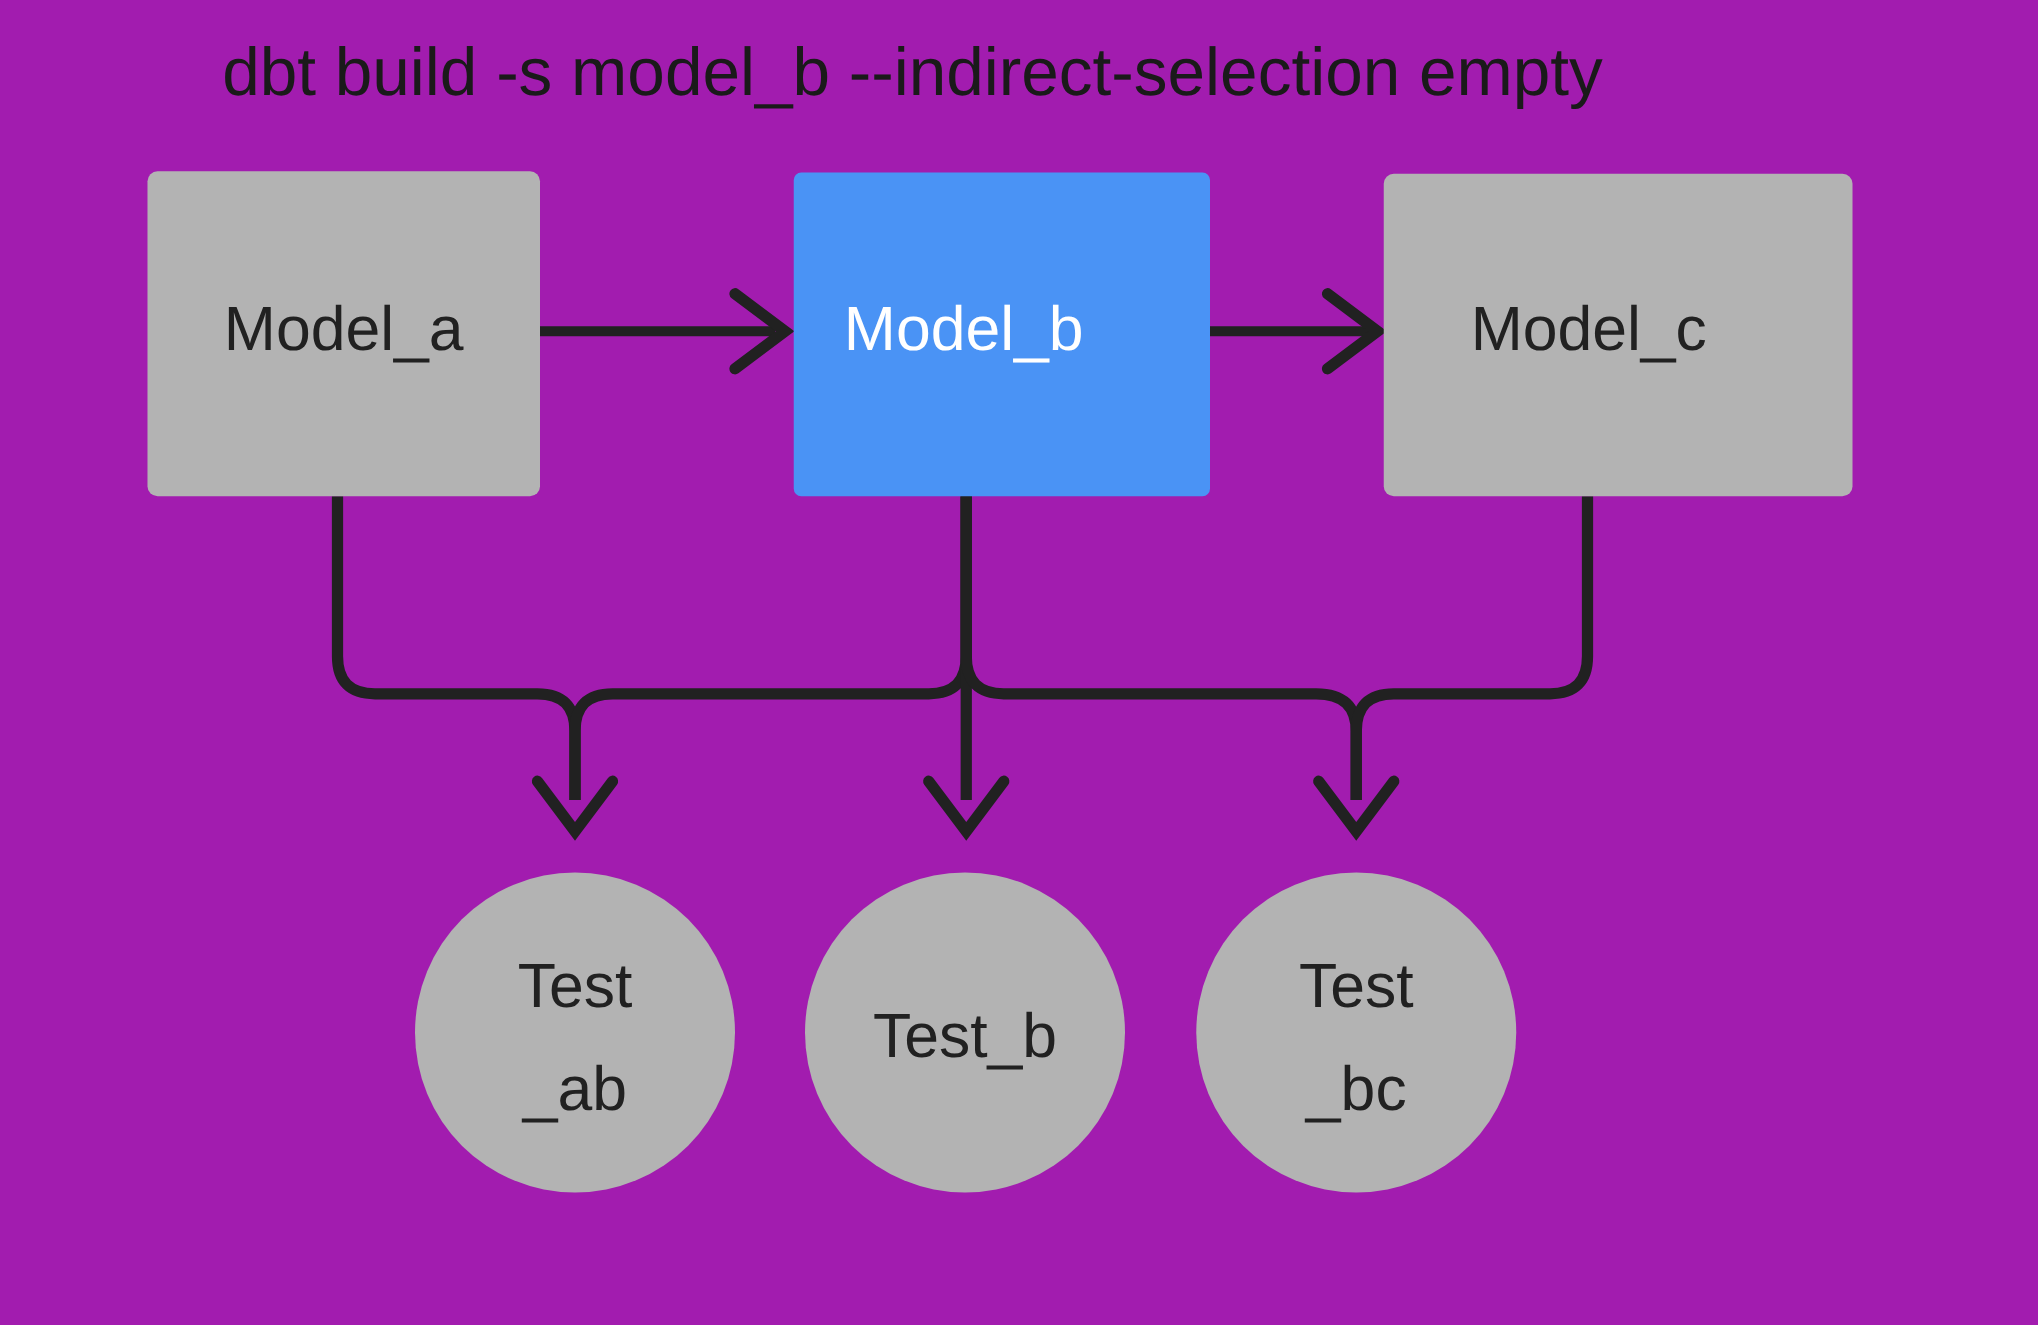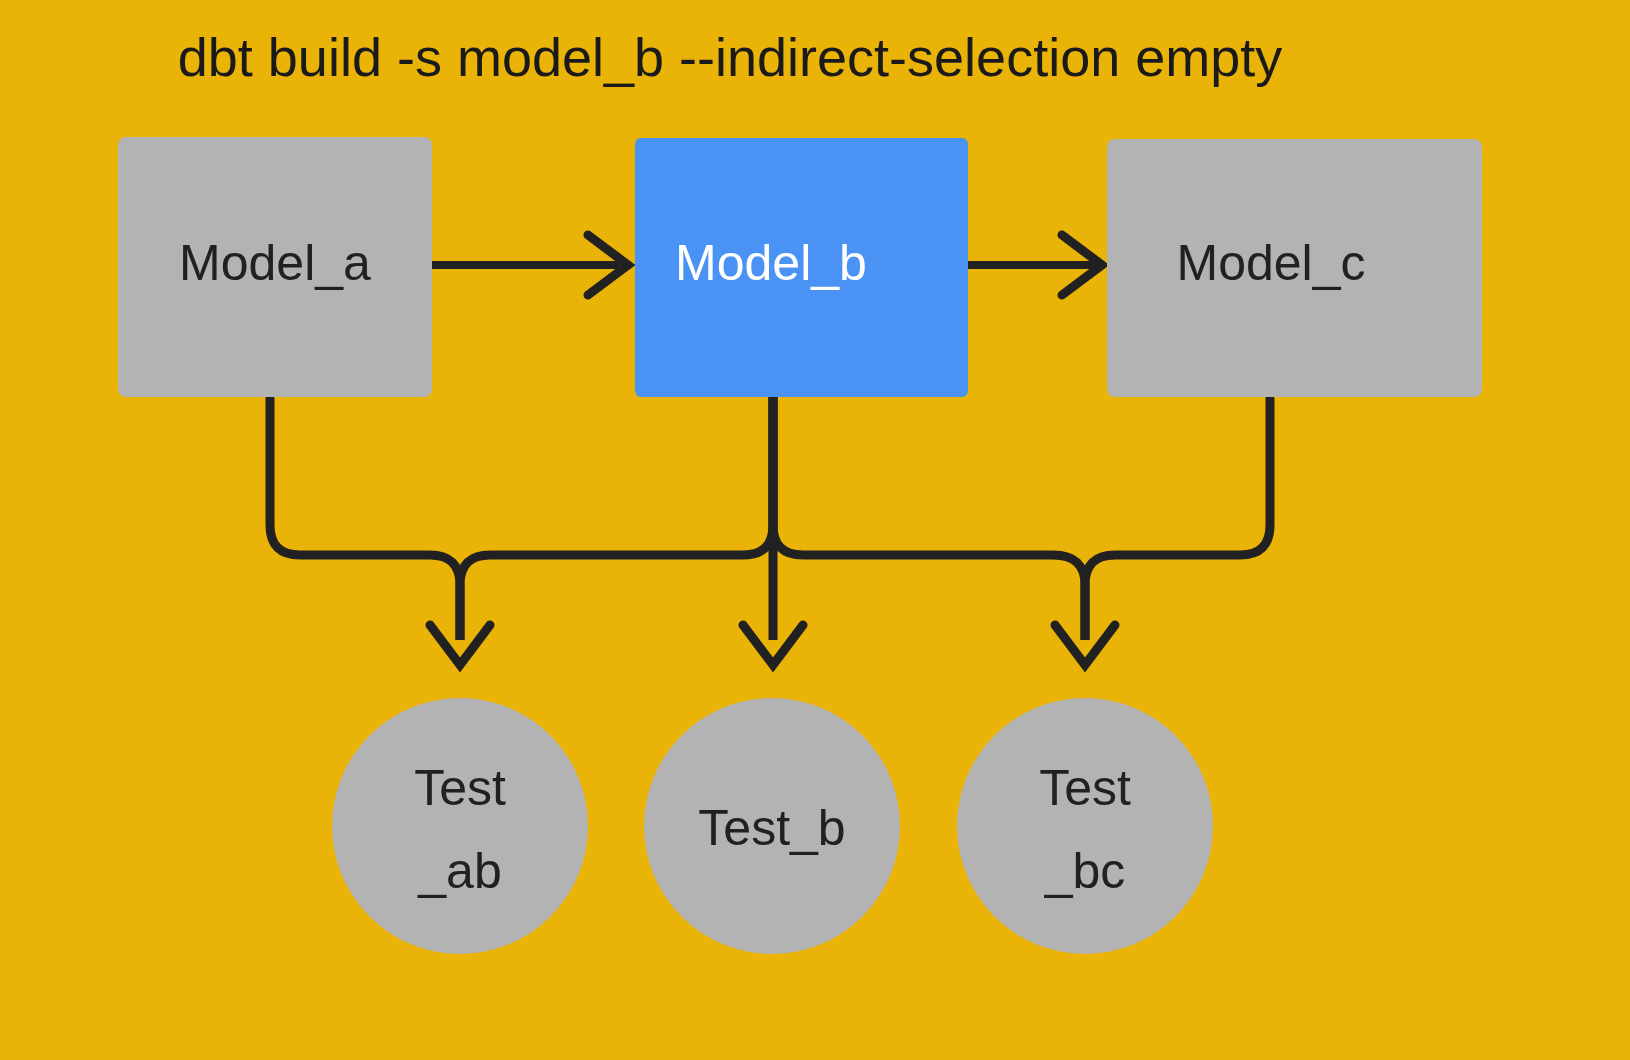--- a/index.html
+++ b/index.html
@@ -10,21 +10,21 @@
   body {
     width: 1630px;
     height: 1060px;
     font-family: "Liberation Sans", sans-serif;
     overflow: hidden;
   }
   #canvas {
     position: relative;
     width: 1630px;
     height: 1060px;
-    background: #eab308;
+    background: #a21caf;
   }
   #diagram-svg {
     position: absolute;
     top: 0;
     left: 0;
     width: 1630px;
     height: 1060px;
   }
   .node-label {
     font-family: "Liberation Sans", sans-serif;

